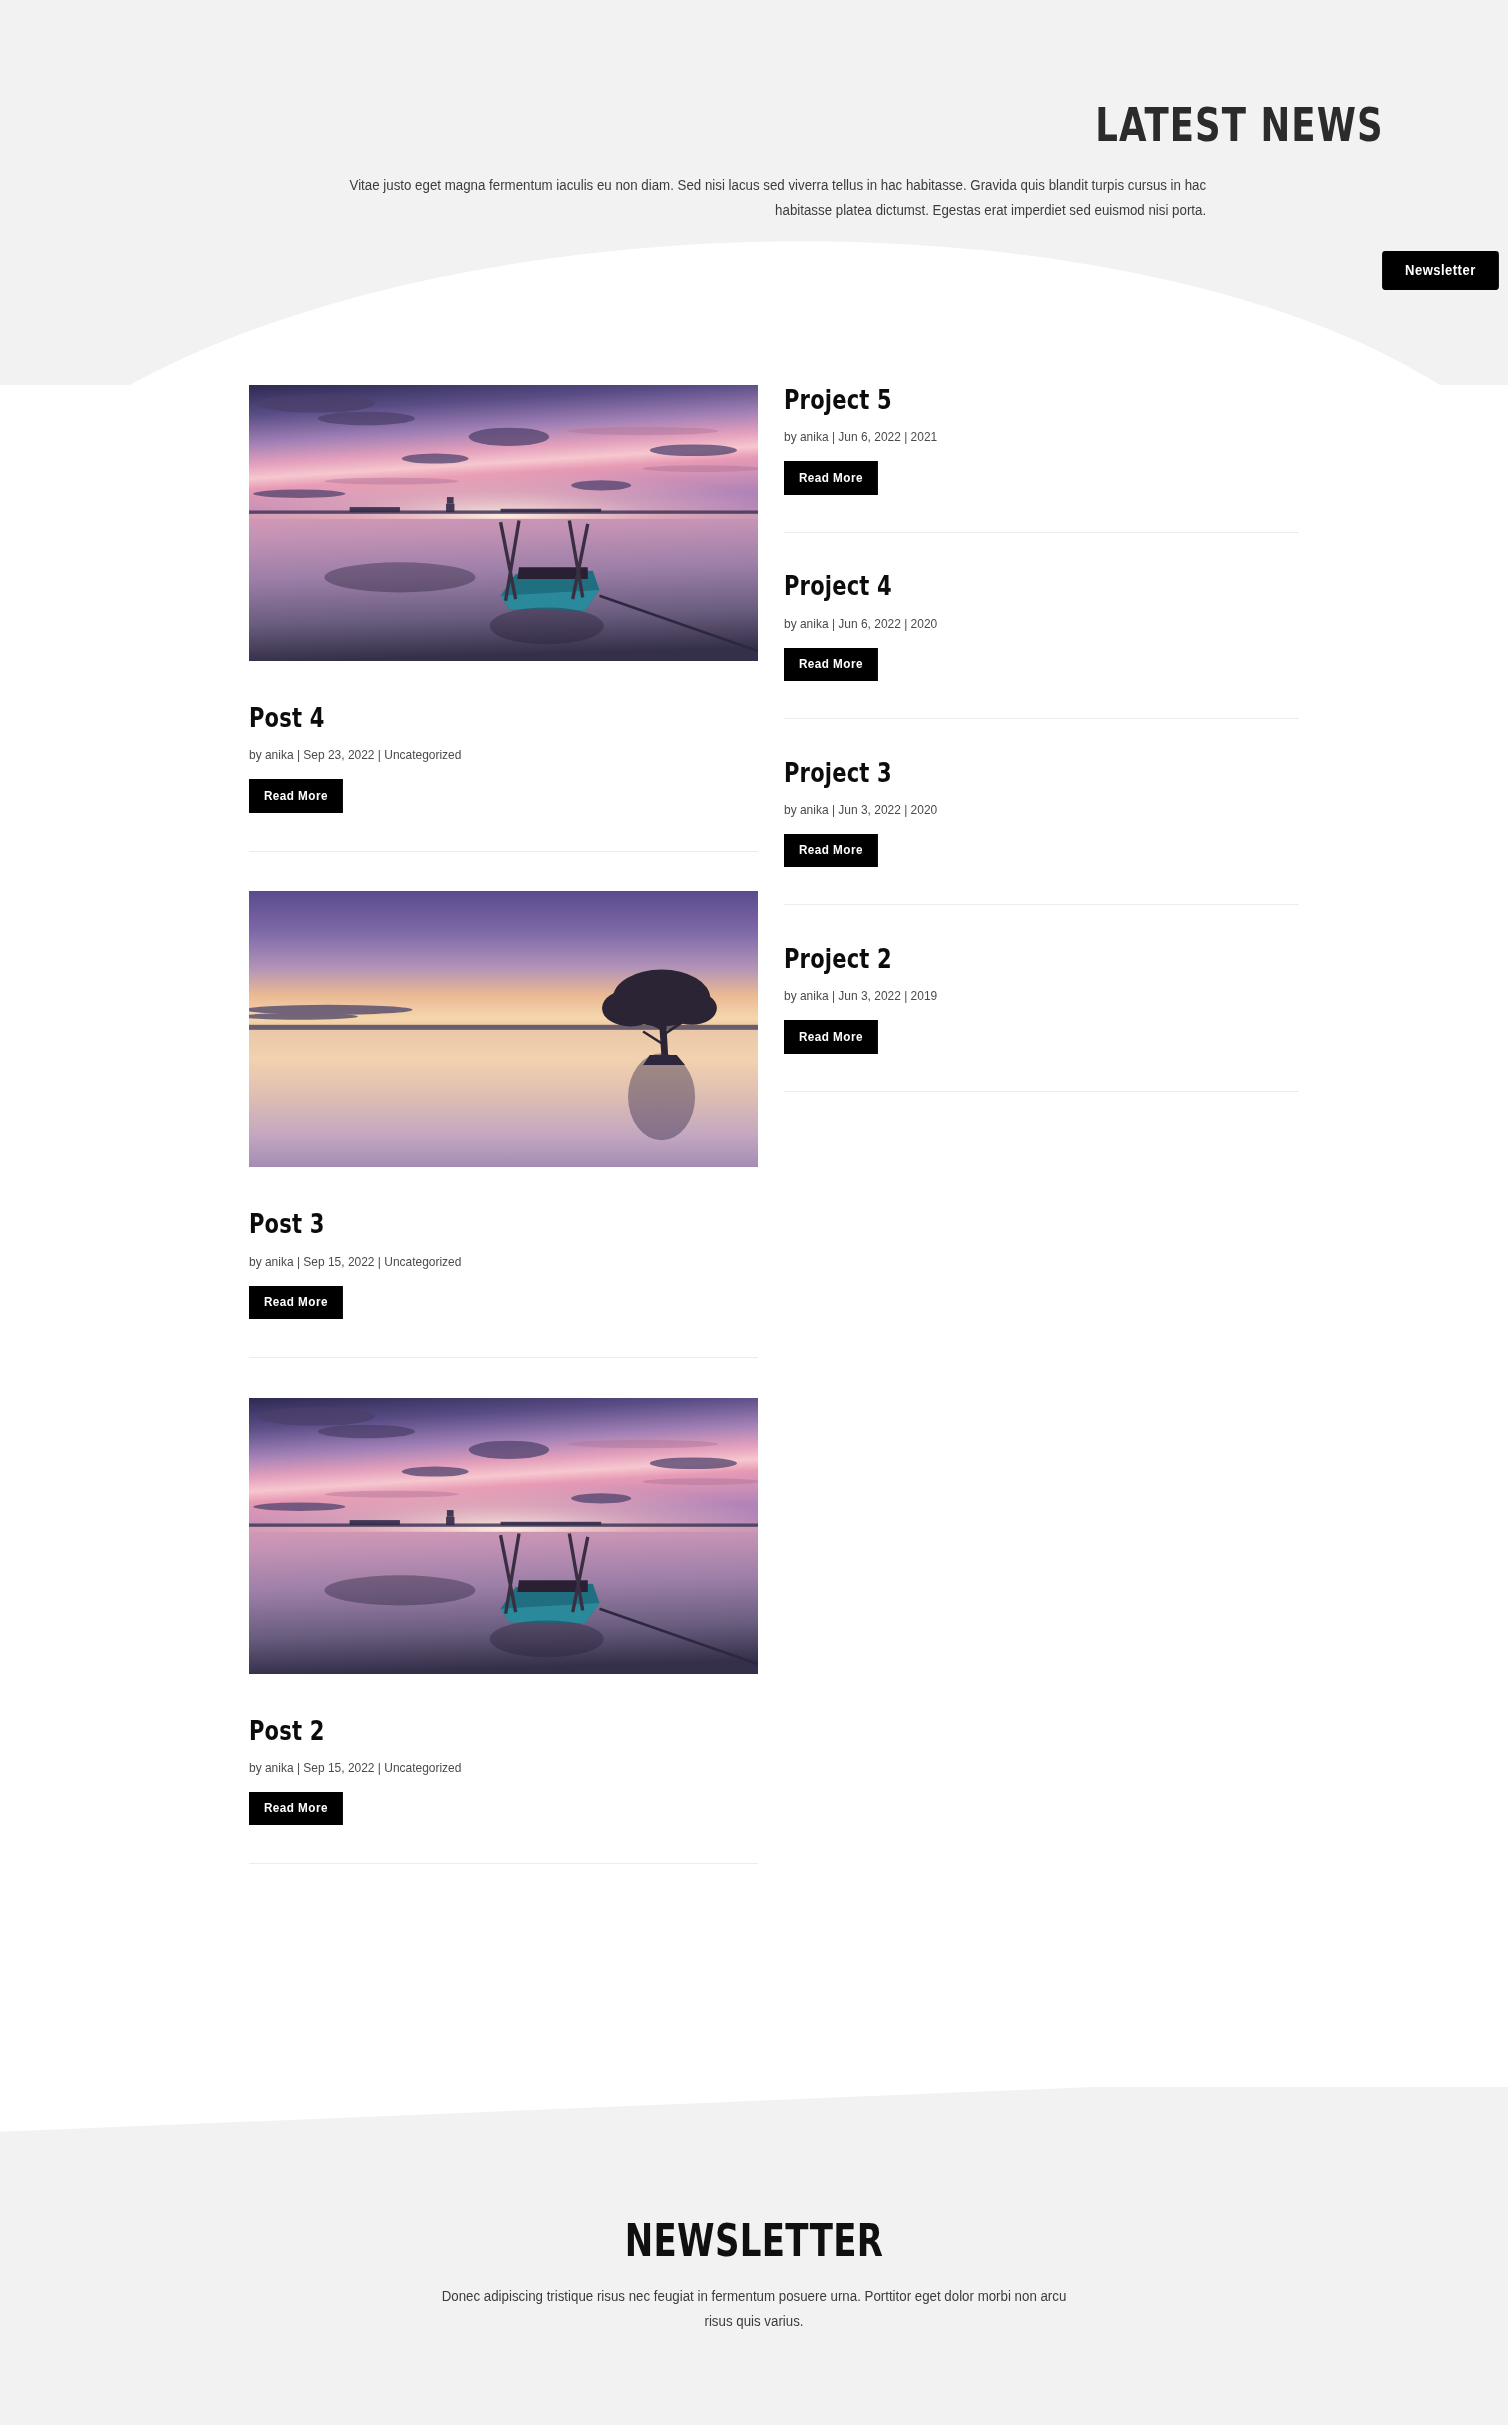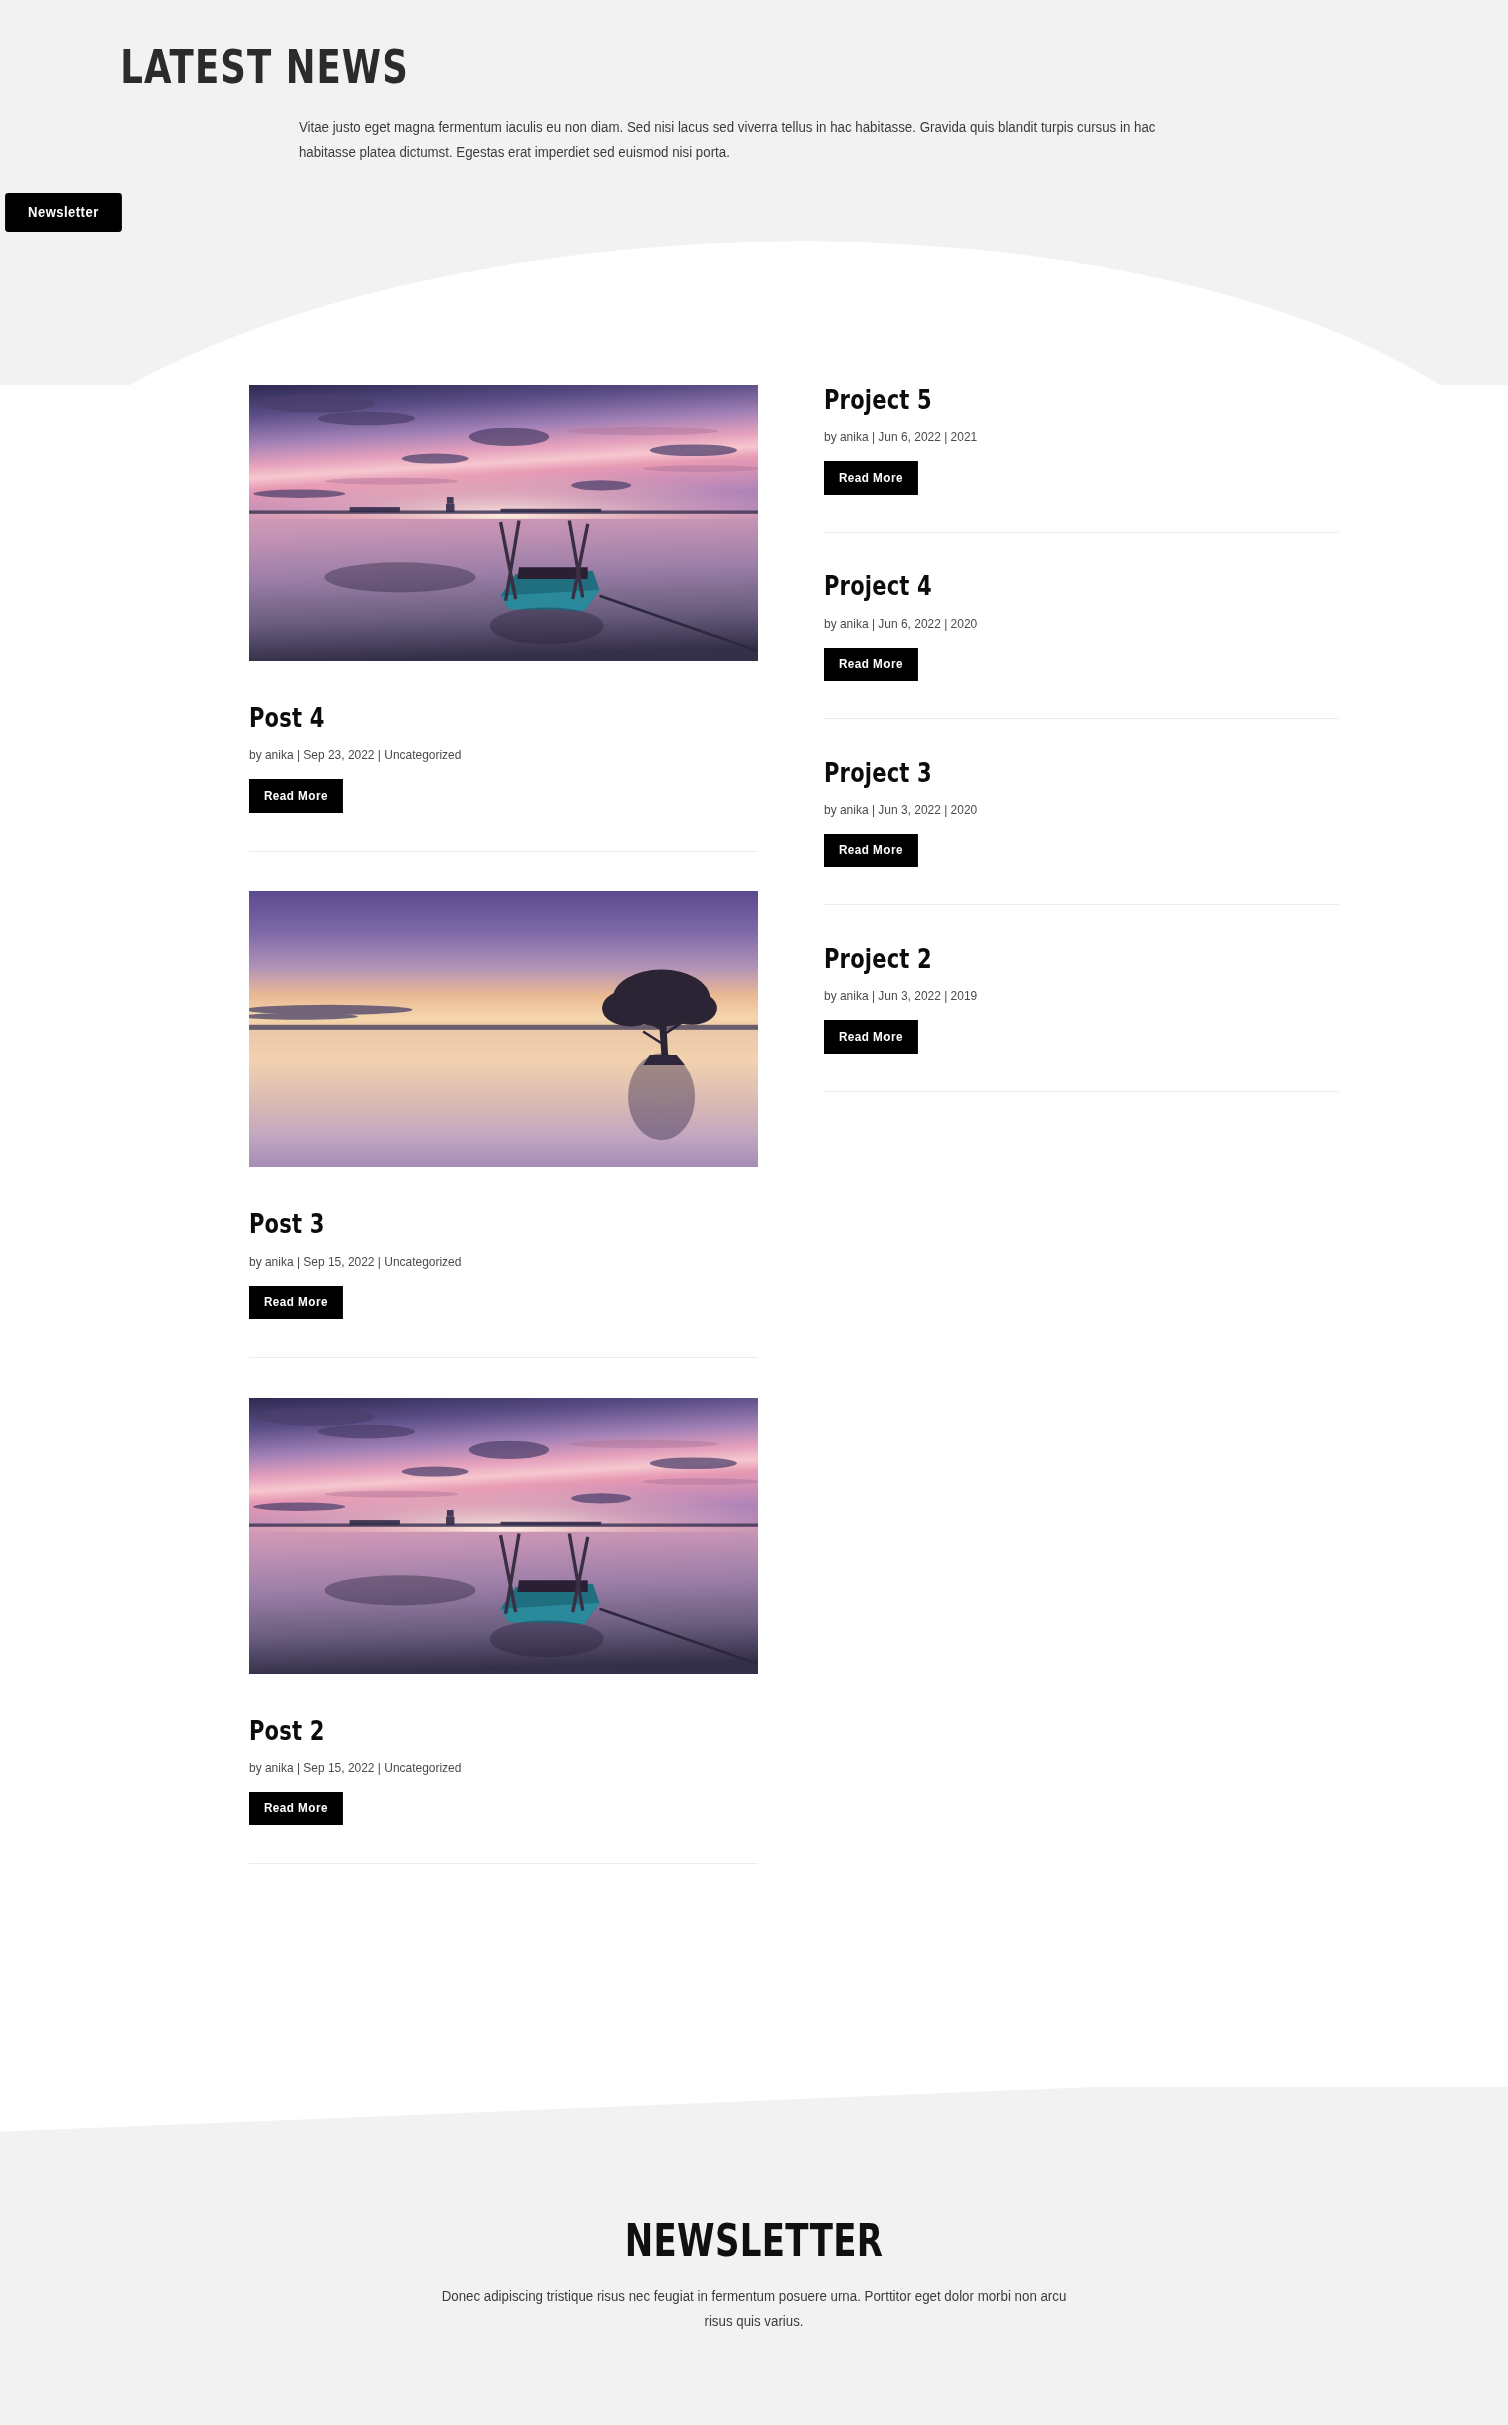--- a/index.html
+++ b/index.html
@@ -36,22 +36,22 @@
     height: 352px;
     background: #ffffff;
     border-radius: 50% 50% 0 0 / 100% 100% 0 0;
     transform: rotate(-1.6deg);
   }
 
   .hero-inner {
     position: relative;
     z-index: 3;
     width: 1504px;
-    padding-top: 41px;
-    text-align: left;
+    padding-top: 99px;
+    text-align: right;
   }
 
   .hero-title {
     font-family: "DejaVu Sans Condensed", "Liberation Sans Narrow", "Liberation Sans", sans-serif;
     font-size: 47px;
     font-weight: 700;
     letter-spacing: 1.3px;
     color: #2b2b2b;
     line-height: 1.1;
     transform: scaleX(0.84);
@@ -150,21 +150,21 @@
   .rule {
     height: 0.8px;
     background: #ececec;
     border: 0;
   }
   .rule-left  { width: 509px; margin-top: 38px; }
 
   .post-gap { height: 40px; }
 
   
-  .project { width: 515px; margin-left: 40px; }
+  .project { width: 515px; }
 
   .project-title {
     font-family: "DejaVu Sans Condensed", "Liberation Sans Narrow", "Liberation Sans", sans-serif;
     font-size: 26px;
     font-weight: 700;
     color: #0c0c0c;
     letter-spacing: 0.2px;
     line-height: 1.2;
     transform: scaleX(0.9);
     transform-origin: left center;

